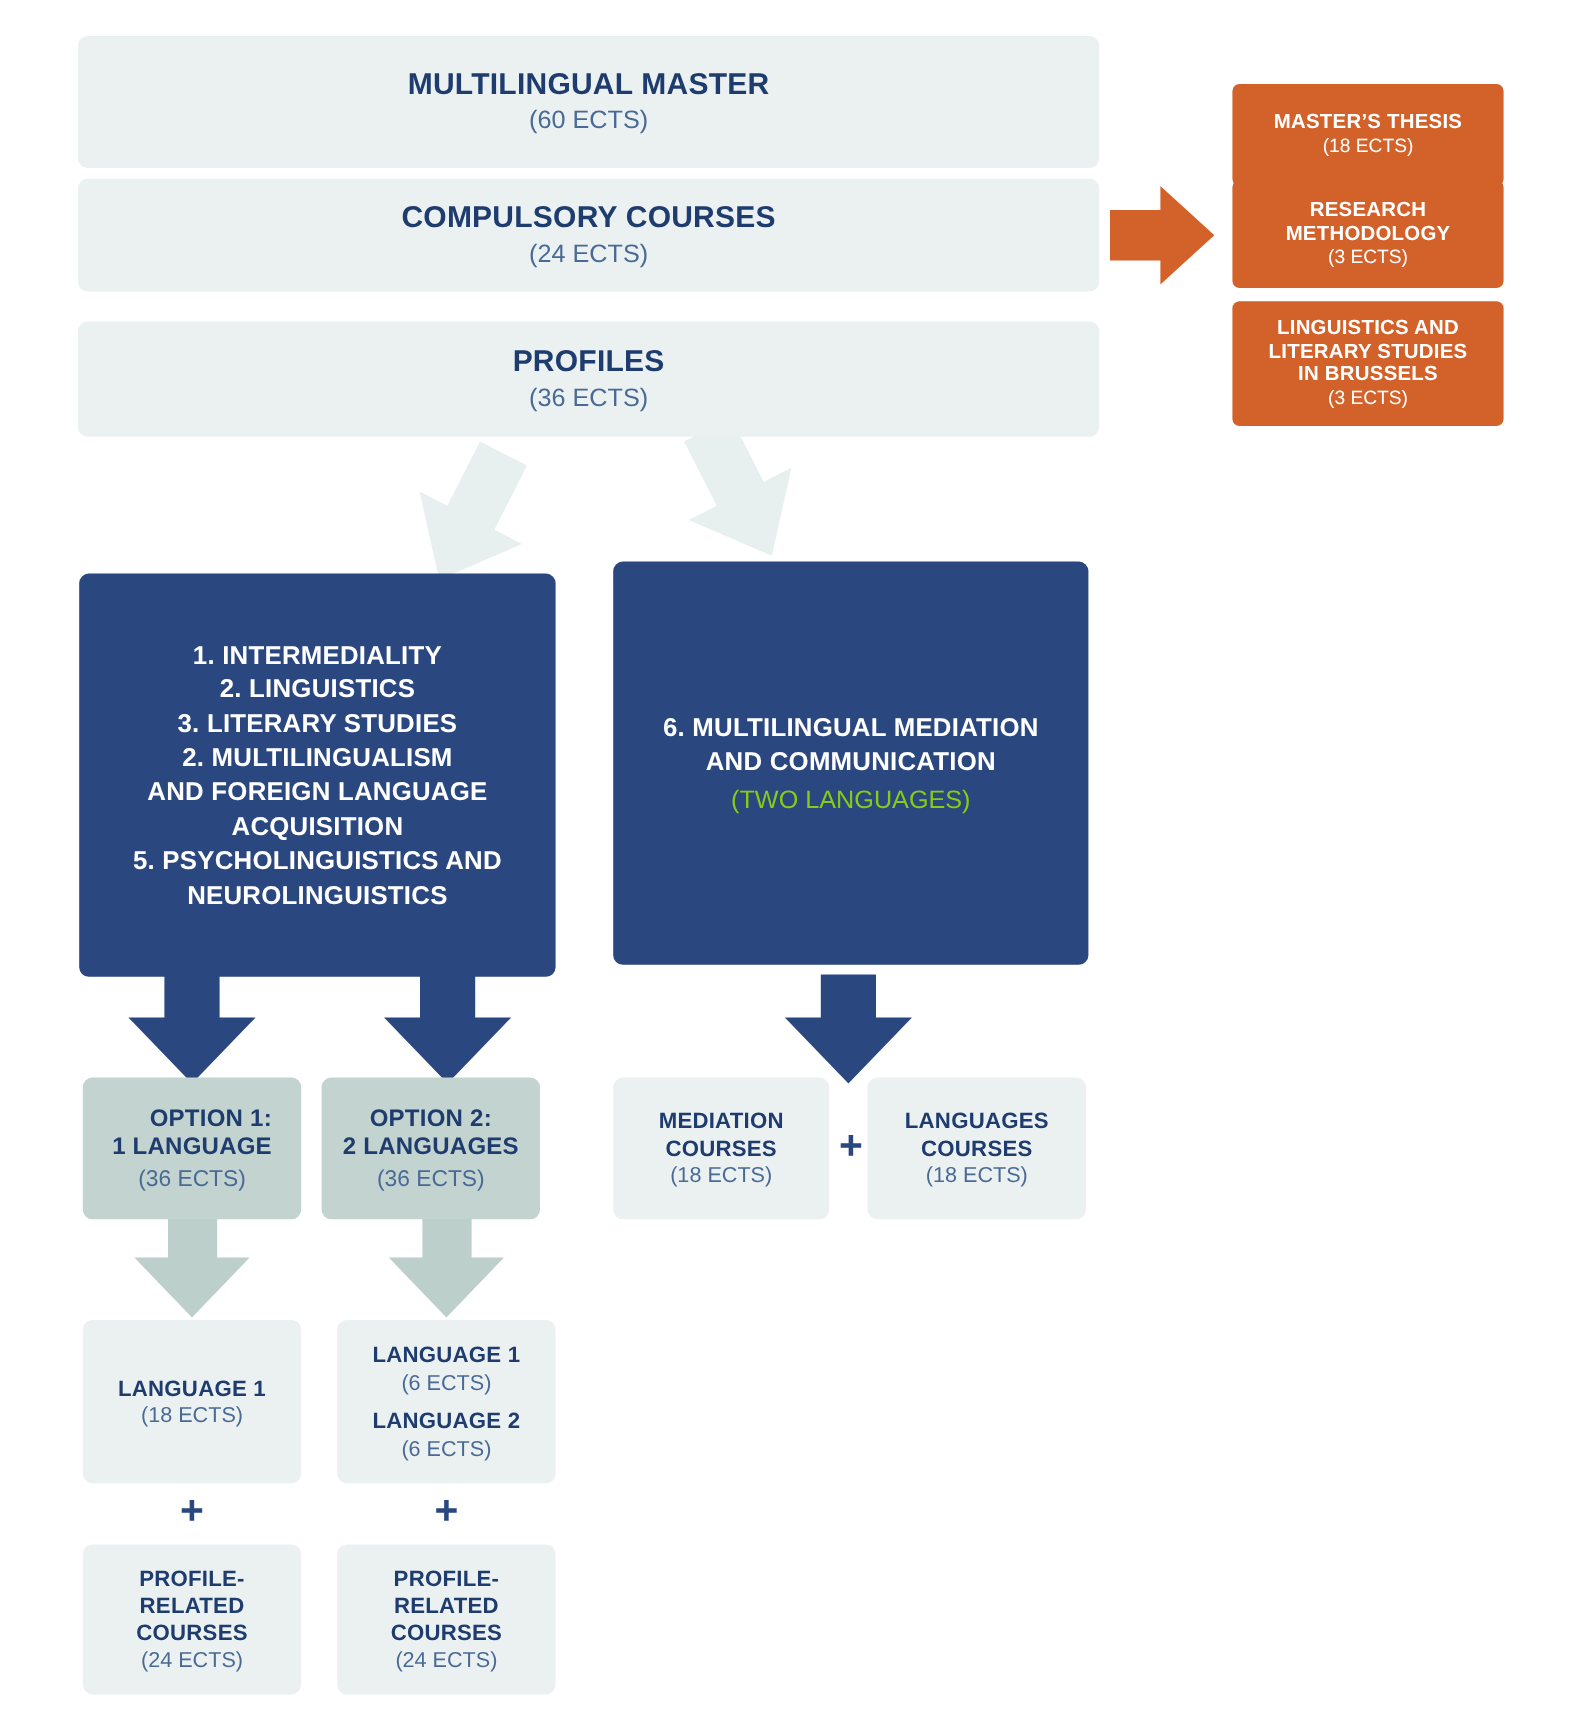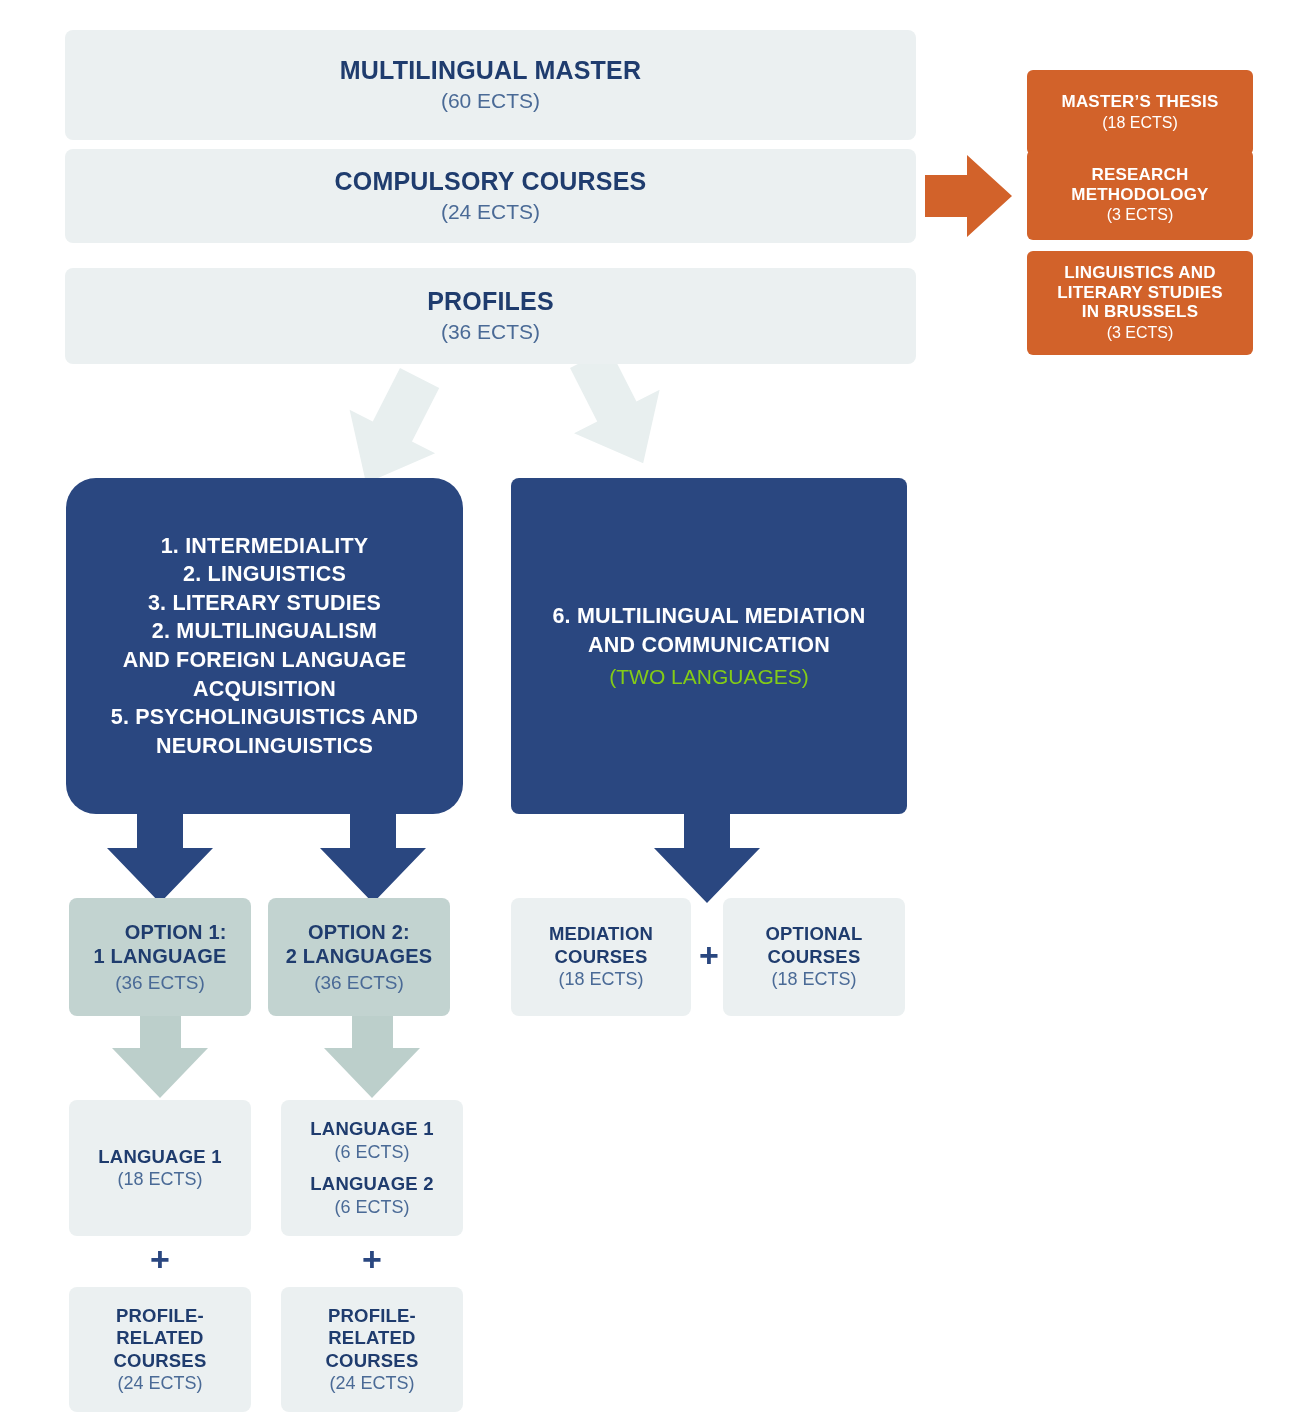--- a/index.html
+++ b/index.html
@@ -147,32 +147,32 @@
     <div class="ects or-ects">(3 ECTS)</div>
   </div>
 
   <div class="box orange" style="left:1027px; top:251px; width:226px; height:104px;">
     <div class="ttl or-ttl" style="white-space:pre-line">LINGUISTICS AND
 LITERARY STUDIES
 IN BRUSSELS</div>
     <div class="ects or-ects">(3 ECTS)</div>
   </div>
 
-  <div class="box navy" style="left:66px; top:478px; width:397px; height:336px; padding:0 14px;border-radius:30px;">
+  <div class="box navy" style="left:66px; top:478px; width:397px; height:336px; padding:0 14px;">
     <div class="ttl pf-ttl" style="white-space:pre-line">1. INTERMEDIALITY</div>
     <div class="ttl pf-ttl" style="white-space:pre-line">2. LINGUISTICS</div>
     <div class="ttl pf-ttl" style="white-space:pre-line">3. LITERARY STUDIES</div>
     <div class="ttl pf-ttl" style="white-space:pre-line">2. MULTILINGUALISM
 AND FOREIGN LANGUAGE
 ACQUISITION</div>
     <div class="ttl pf-ttl" style="white-space:pre-line">5. PSYCHOLINGUISTICS AND
 NEUROLINGUISTICS</div>
   </div>
 
-  <div class="box navy" style="left:511px; top:478px; width:396px; height:336px; padding:0 4px;">
+  <div class="box navy" style="left:511px; top:468px; width:396px; height:336px; padding:0 4px;">
     <div class="ttl pf-ttl" style="white-space:pre-line">6. MULTILINGUAL MEDIATION
 AND COMMUNICATION</div>
     <div class="ects pf-sub">(TWO LANGUAGES)</div>
   </div>
 
   <div class="box sage" style="left:69px; top:898px; width:182px; height:118px;text-align:right;">
     <div class="ttl op-ttl" style="white-space:pre-line">OPTION 1:
 1 LANGUAGE</div>
     <div class="ects op-ects">(36 ECTS)</div>
   </div>
@@ -185,21 +185,21 @@
 
   <div class="box light" style="left:511px; top:898px; width:180px; height:118px;">
     <div class="ttl sm-ttl" style="white-space:pre-line">MEDIATION
 COURSES</div>
     <div class="ects sm-ects">(18 ECTS)</div>
   </div>
 
   <div class="plus" style="left:691px; top:938px; width:36px;">+</div>
 
   <div class="box light" style="left:723px; top:898px; width:182px; height:118px;">
-    <div class="ttl sm-ttl" style="white-space:pre-line">OPTIONAL
+    <div class="ttl sm-ttl" style="white-space:pre-line">LANGUAGES
 COURSES</div>
     <div class="ects sm-ects">(18 ECTS)</div>
   </div>
 
   <div class="box light" style="left:69px; top:1100px; width:182px; height:136px;">
     <div class="ttl sm-ttl">LANGUAGE 1</div>
     <div class="ects sm-ects">(18 ECTS)</div>
   </div>
 
   <div class="plus" style="left:142px; top:1242px; width:36px;">+</div>

